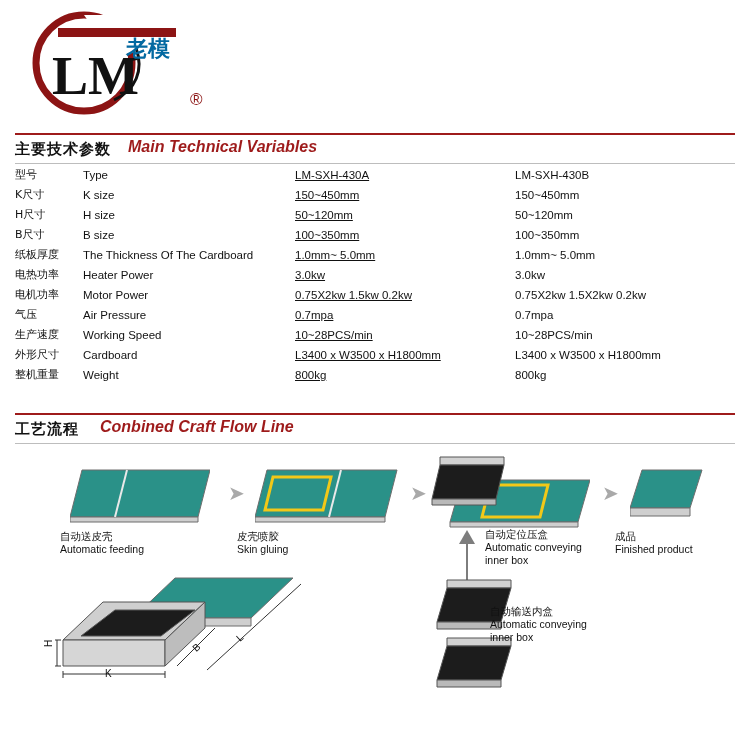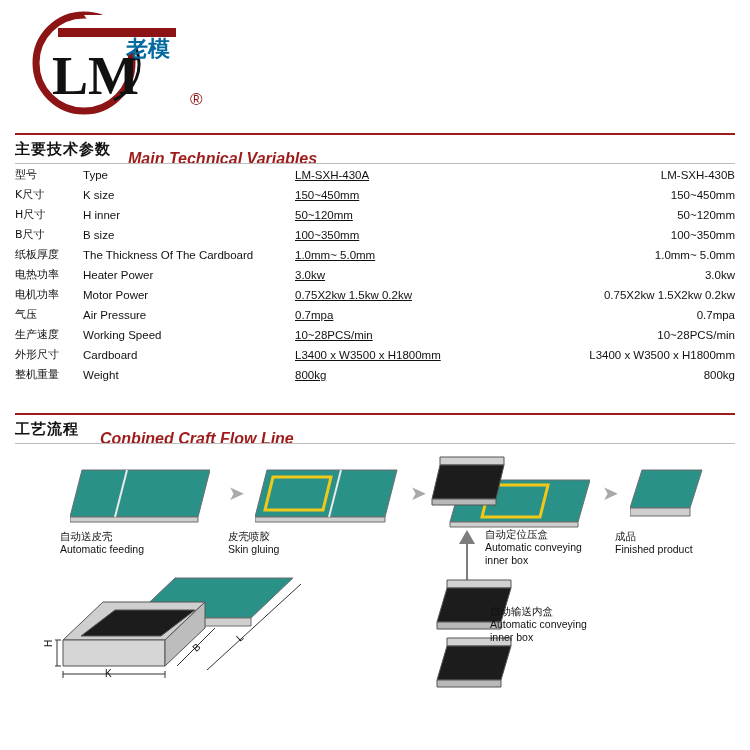--- a/index.html
+++ b/index.html
@@ -21,41 +21,40 @@
   .sec-head .cn{
     font-family:"DejaVu Sans", sans-serif;
     font-size:15px;font-weight:bold;color:#111;
     letter-spacing:1px;
   }
   .sec-head .en{
     font-family:"Liberation Sans", sans-serif;
     font-size:16px;font-weight:bold;color:#9e1b1b;
     font-style:italic;
     margin-left:10px;
-    margin-top:12px;
   }
   .rule{
     position:absolute;left:15px;width:720px;height:2px;background:#9e1b1b;
   }
 
   
   .spec{
     position:absolute;left:15px;top:165px;width:720px;
     border-collapse:collapse;
     font-size:11.5px;
   }
   .spec td{
     padding:3px 0 3px 0;
     vertical-align:top;
     line-height:14px;
   }
   .spec .c-cn{width:68px;font-family:"DejaVu Sans",sans-serif;font-size:11px;}
   .spec .c-en{width:212px;}
   .spec .c-a{width:220px;text-decoration:underline;}
-  .spec .c-b{width:220px;text-align:right;}
+  .spec .c-b{width:220px;}
 
   
   .flow-area{position:absolute;left:0;top:450px;width:750px;height:300px;}
 
   .cap{
     position:absolute;font-size:10.5px;line-height:13px;
   }
   .cap .cn{font-family:"DejaVu Sans",sans-serif;font-size:10.5px;display:block;}
   .cap .en{display:block;}
 
@@ -103,21 +102,21 @@
         <td class="c-b">LM-SXH-430B</td>
       </tr>
       <tr>
         <td class="c-cn">K尺寸</td>
         <td class="c-en">K size</td>
         <td class="c-a">150~450mm</td>
         <td class="c-b">150~450mm</td>
       </tr>
       <tr>
         <td class="c-cn">H尺寸</td>
-        <td class="c-en">H inner</td>
+        <td class="c-en">H size</td>
         <td class="c-a">50~120mm</td>
         <td class="c-b">50~120mm</td>
       </tr>
       <tr>
         <td class="c-cn">B尺寸</td>
         <td class="c-en">B size</td>
         <td class="c-a">100~350mm</td>
         <td class="c-b">100~350mm</td>
       </tr>
       <tr>
@@ -185,21 +184,21 @@
   </div>
 
   <div class="arrow" style="left:228px;top:33px;">➤</div>
 
   <svg class="slab" style="left:255px;top:15px;" width="145" height="60" viewBox="0 0 145 60">
     <polygon points="12,5 142,5 130,52 0,52" fill="#2a9188" stroke="#6d6d6d" stroke-width="1"></polygon>
     <polygon points="0,52 130,52 130,57 0,57" fill="#cfcfcf" stroke="#6d6d6d" stroke-width="1"></polygon>
     <line x1="86" y1="5" x2="74" y2="52" stroke="#e9e9e9" stroke-width="2"></line>
     <polygon points="18,12 76,12 68,45 10,45" fill="none" stroke="#f2c818" stroke-width="3"></polygon>
   </svg>
-  <div class="cap" style="left:228px;top:80px;width:150px;">
+  <div class="cap" style="left:237px;top:80px;width:150px;">
     <span class="cn">皮壳喷胶</span>
     <span class="en">Skin gluing</span>
   </div>
 
   <div class="arrow" style="left:410px;top:33px;">➤</div>
 
   <svg class="slab" style="left:430px;top:5px;" width="160" height="75" viewBox="0 0 160 75">
 
     <polygon points="32,25 160,25 148,67 20,67" fill="#2a9188" stroke="#6d6d6d" stroke-width="1"></polygon>
     <polygon points="20,67 148,67 148,72 20,72" fill="#cfcfcf" stroke="#6d6d6d" stroke-width="1"></polygon>

